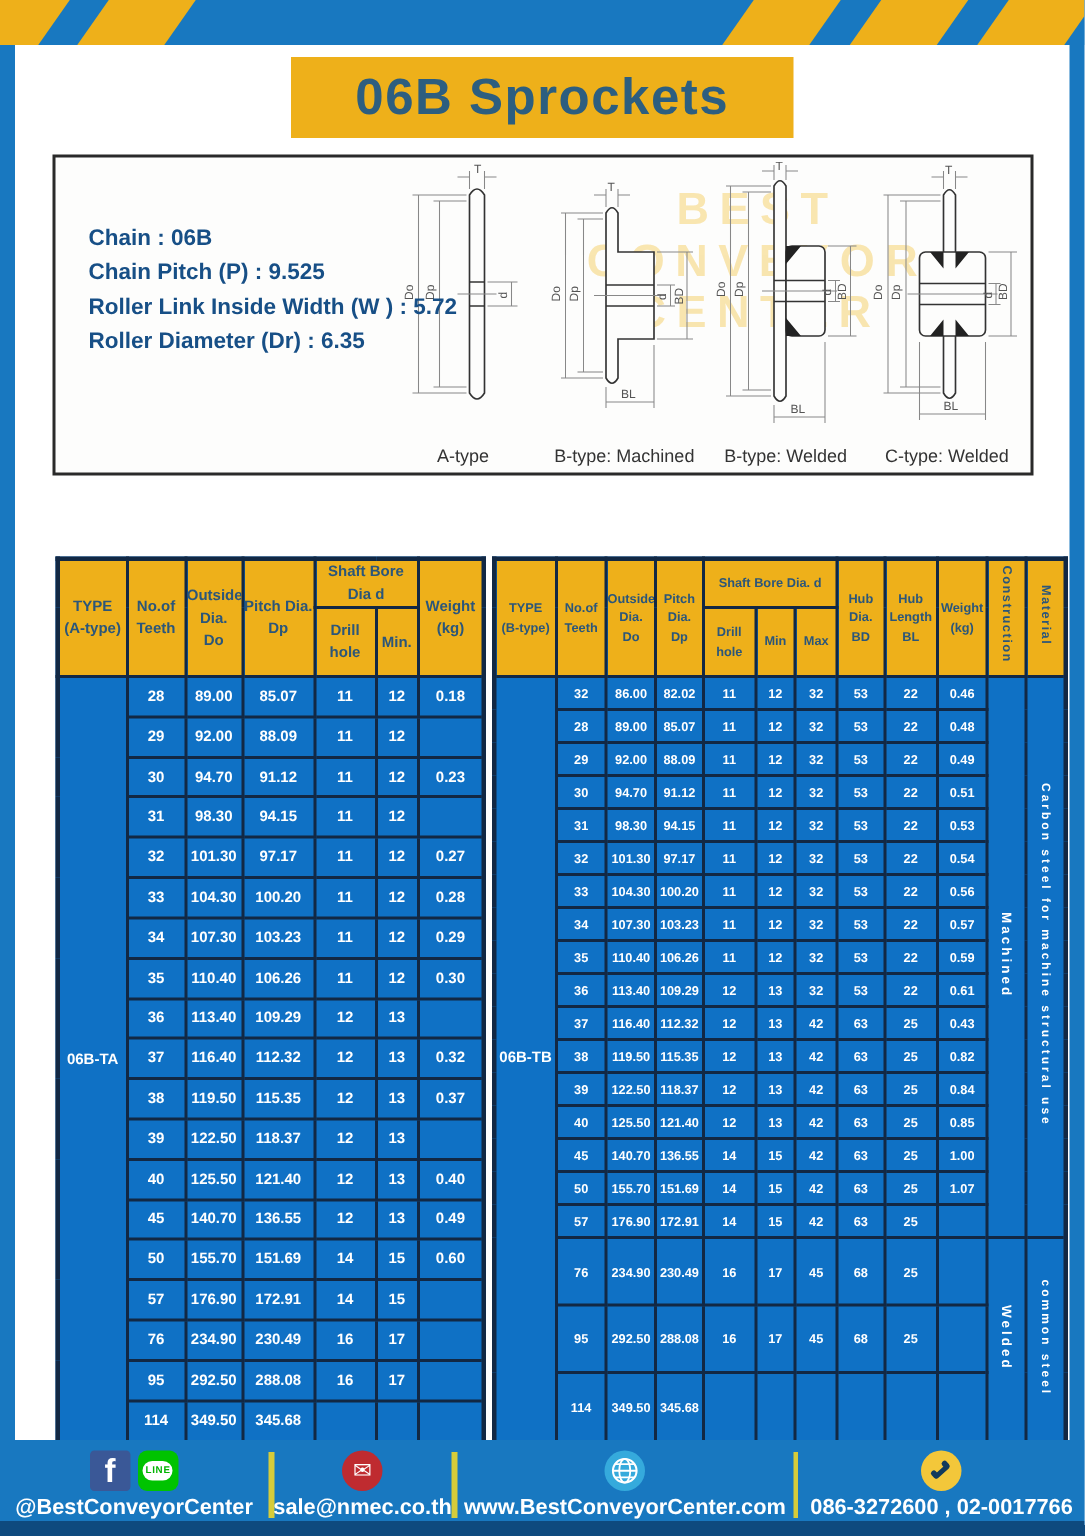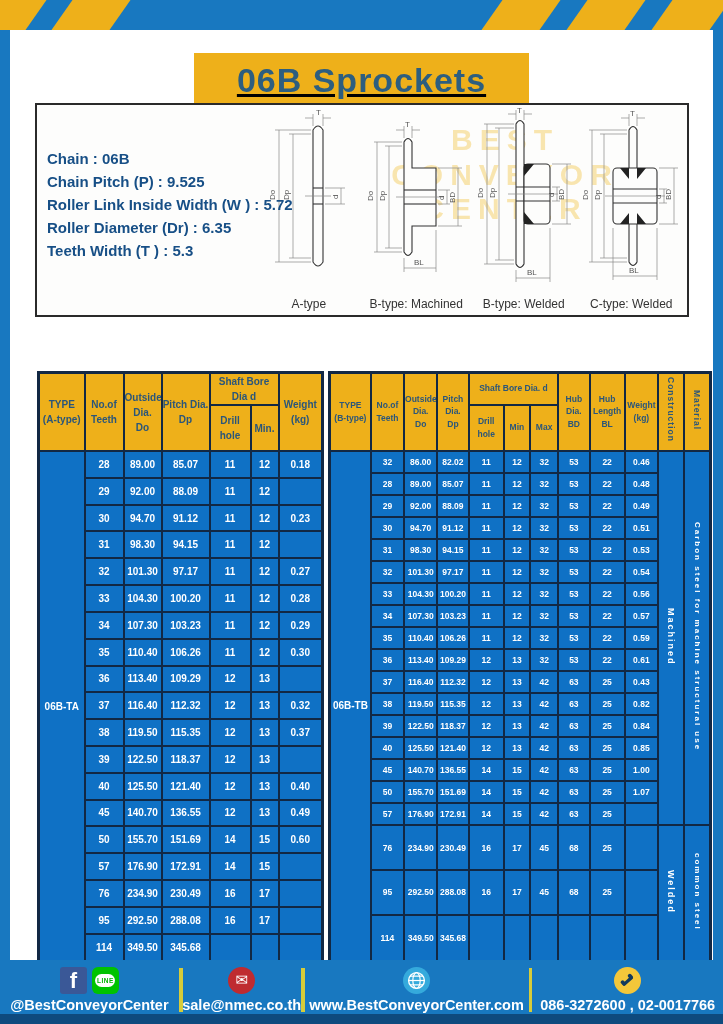--- a/index.html
+++ b/index.html
@@ -7,30 +7,30 @@
     width:723px;height:1024px;position:relative;overflow:hidden;
     background:#1878c0;
     font-family:"Liberation Sans", sans-serif;
     -webkit-font-smoothing:antialiased;
   }
   
   .topband{position:absolute;left:0;top:0;width:723px;height:30px;background:#1878c0;overflow:hidden;}
   .stripe{position:absolute;top:-6px;height:42px;width:58px;background:#eeb01a;transform:skewX(-35deg);}
   
   .page{position:absolute;left:10px;top:30px;width:703px;height:930px;background:#ffffff;}
-  .banner{position:absolute;left:184px;top:23px;width:335px;height:54px;background:#eeb01a;
-    display:flex;align-items:center;justify-content:center;text-decoration:underline;}
+  .banner{position:absolute;left:184px;top:8px;width:335px;height:54px;background:#eeb01a;
+    display:flex;align-items:center;justify-content:center;}
   .banner .ttl{font-size:34px;font-weight:bold;color:#2d5e7f;letter-spacing:1px;}
   
   .specbox{position:absolute;left:25px;top:73px;width:650px;height:210px;background:#fdfdfc;
     border:2px solid #2a2a2a;overflow:hidden;}
   .watermark{position:absolute;left:46%;top:18px;width:52%;text-align:center;z-index:0;
     color:#f3c23f;opacity:.40;font-weight:bold;line-height:1.15;letter-spacing:7px;font-size:30px;}
   .speclines{position:absolute;left:10px;top:42px;z-index:2;}
-  .specline{font-size:15px;font-weight:bold;color:#174f86;line-height:23px;white-space:nowrap;}
+  .specline{font-size:15px;font-weight:bold;color:#174f86;line-height:23px;white-space:nowrap;margin-left:12px;}
   .diagrams{position:absolute;left:218px;top:2px;right:2px;bottom:28px;display:flex;z-index:1;}
   .diag{flex:1;display:flex;align-items:center;justify-content:center;}
   .captions{position:absolute;left:218px;right:2px;bottom:4px;display:flex;z-index:2;}
   .caption{flex:1;text-align:center;font-size:12px;color:#333;}
   svg text{font-family:"Liberation Sans",sans-serif;font-size:8px;fill:#555;}
   .dln{stroke:#888;stroke-width:0.7;fill:none;}
   .shp{stroke:#333;stroke-width:1.1;fill:#fdfdfc;}
   .weld{fill:#222;stroke:none;}
   
   .sptbl{border-collapse:collapse;table-layout:fixed;position:absolute;
@@ -89,21 +89,20 @@
       <div>BEST</div>
       <div>CONVEYOR</div>
       <div>CENTER</div>
     </div>
 
     <div class="speclines">
       <div class="specline">Chain  : 06B</div>
       <div class="specline">Chain Pitch (P)  :  9.525</div>
       <div class="specline">Roller Link Inside Width (W )  :  5.72</div>
       <div class="specline">Roller Diameter (Dr)  : 6.35</div>
-      <div class="specline">Teeth Width (T )  :  5.3</div>
     </div>
 
     <div class="diagrams">
 
       <div class="diag">
         <svg width="96" height="178" viewBox="0 0 96 178">
           <path class="shp" d="M52 22 q5 -8 10 0 l0 132 q-5 8 -10 0 Z"></path>
           <line class="shp" x1="52" y1="80" x2="62" y2="80"></line>
           <line class="shp" x1="52" y1="96" x2="62" y2="96"></line>
           <line class="dln" x1="44" y1="88" x2="70" y2="88"></line>

